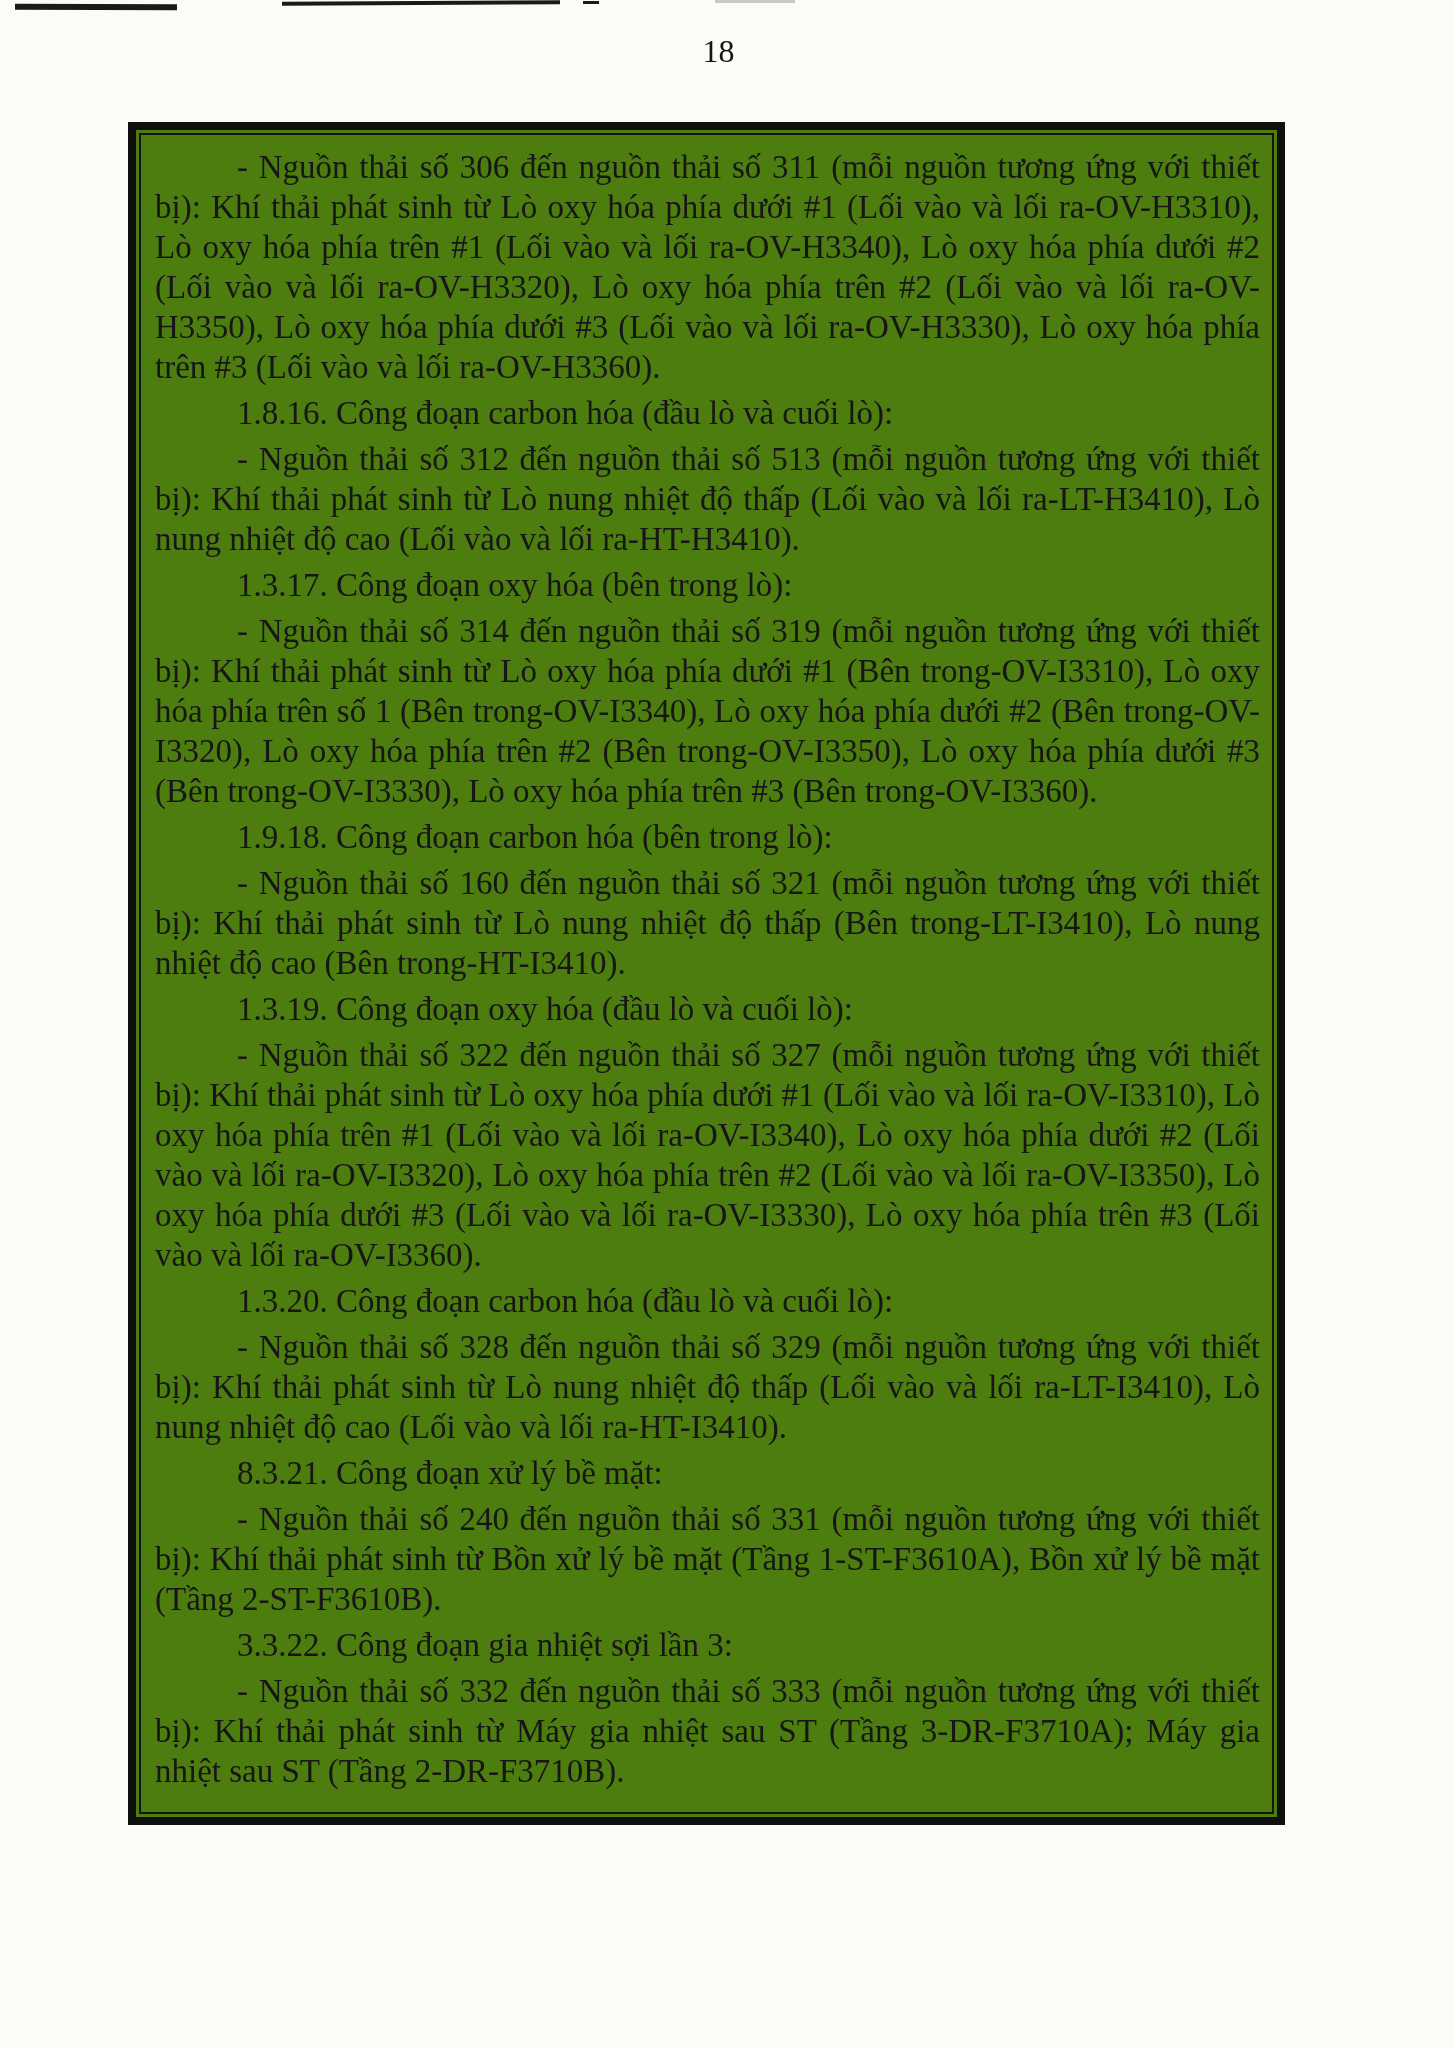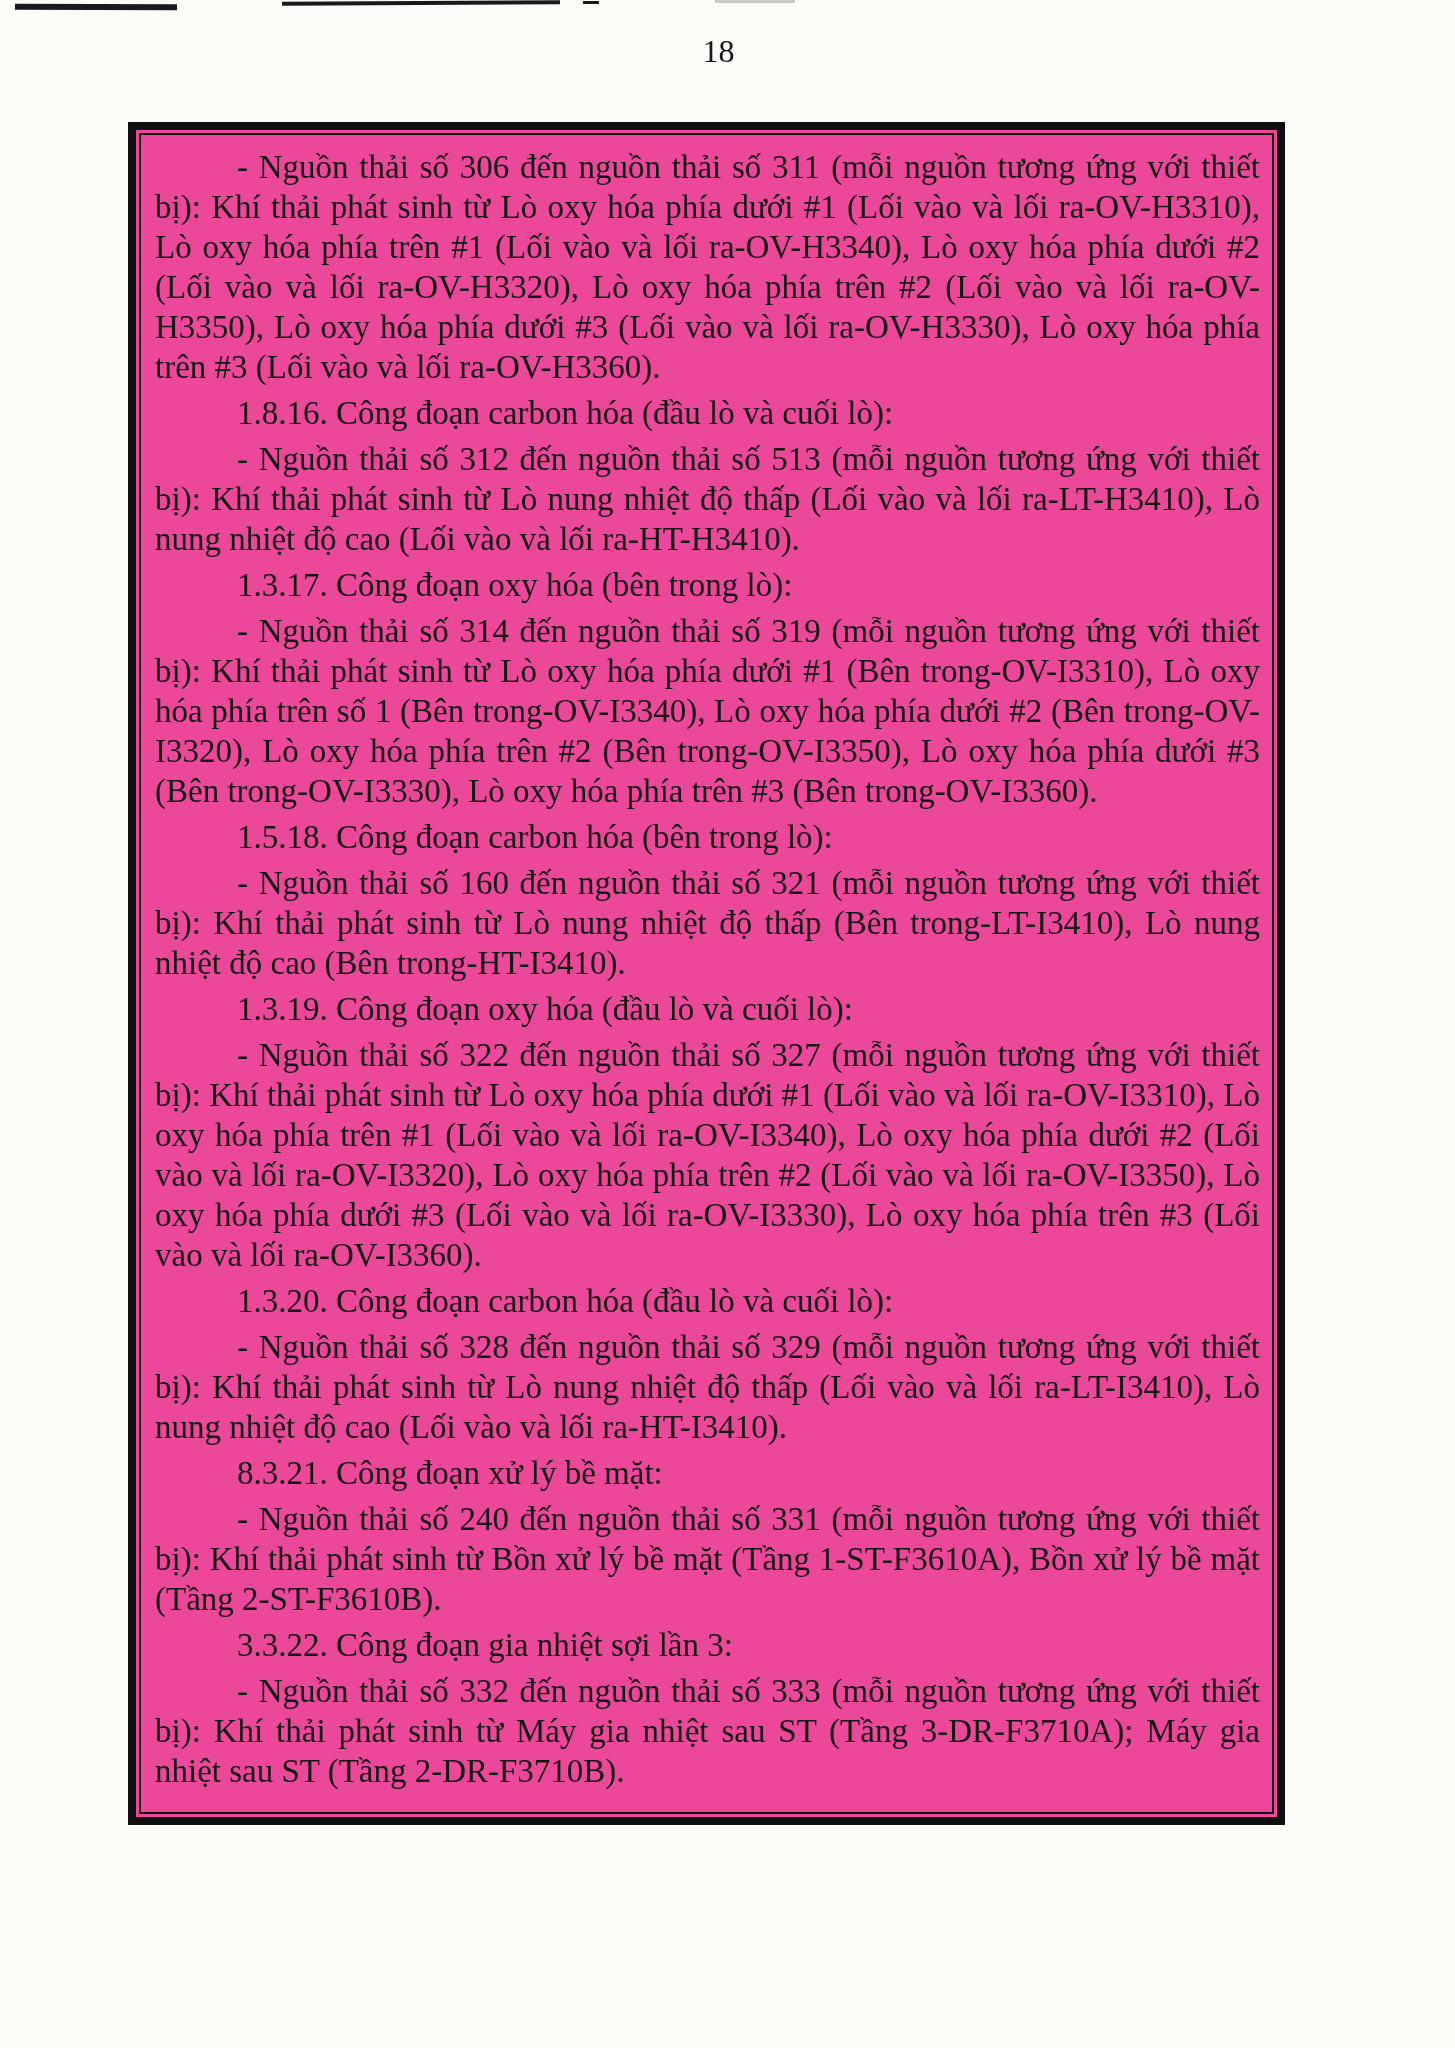--- a/index.html
+++ b/index.html
@@ -33,21 +33,21 @@
     line-height: 36px;
   }
   .content-box {
     position: absolute;
     left: 128px;
     top: 122px;
     width: 1157px;
     height: 1703px;
     box-sizing: border-box;
     border: 8px solid #0f0f0f;
-    background: #ec4899;
+    background: #4d7c0f;
   }
   .content-inner {
     box-sizing: border-box;
     margin: 3px;
     height: calc(100% - 6px);
     border: 2px solid #141414;
     padding: 12px 12px 0 14px;
     overflow: hidden;
   }
   .block {
@@ -70,21 +70,21 @@
 
 <div class="page-number">18</div>
 
 <div class="content-box">
   <div class="content-inner" id="blocks">
       <p class="block para">- Nguồn thải số 306 đến nguồn thải số 311 (mỗi nguồn tương ứng với thiết bị): Khí thải phát sinh từ Lò oxy hóa phía dưới #1 (Lối vào và lối ra-OV-H3310), Lò oxy hóa phía trên #1 (Lối vào và lối ra-OV-H3340), Lò oxy hóa phía dưới #2 (Lối vào và lối ra-OV-H3320), Lò oxy hóa phía trên #2 (Lối vào và lối ra-OV-H3350), Lò oxy hóa phía dưới #3 (Lối vào và lối ra-OV-H3330), Lò oxy hóa phía trên #3 (Lối vào và lối ra-OV-H3360).</p>
       <p class="block heading">1.8.16. Công đoạn carbon hóa (đầu lò và cuối lò):</p>
       <p class="block para">- Nguồn thải số 312 đến nguồn thải số 513 (mỗi nguồn tương ứng với thiết bị): Khí thải phát sinh từ Lò nung nhiệt độ thấp (Lối vào và lối ra-LT-H3410), Lò nung nhiệt độ cao (Lối vào và lối ra-HT-H3410).</p>
       <p class="block heading">1.3.17. Công đoạn oxy hóa (bên trong lò):</p>
       <p class="block para">- Nguồn thải số 314 đến nguồn thải số 319 (mỗi nguồn tương ứng với thiết bị): Khí thải phát sinh từ Lò oxy hóa phía dưới #1 (Bên trong-OV-I3310), Lò oxy hóa phía trên số 1 (Bên trong-OV-I3340), Lò oxy hóa phía dưới #2 (Bên trong-OV-I3320), Lò oxy hóa phía trên #2 (Bên trong-OV-I3350), Lò oxy hóa phía dưới #3 (Bên trong-OV-I3330), Lò oxy hóa phía trên #3 (Bên trong-OV-I3360).</p>
-      <p class="block heading">1.5.18. Công đoạn carbon hóa (bên trong lò):</p>
+      <p class="block heading">1.9.18. Công đoạn carbon hóa (bên trong lò):</p>
       <p class="block para">- Nguồn thải số 160 đến nguồn thải số 321 (mỗi nguồn tương ứng với thiết bị): Khí thải phát sinh từ Lò nung nhiệt độ thấp (Bên trong-LT-I3410), Lò nung nhiệt độ cao (Bên trong-HT-I3410).</p>
       <p class="block heading">1.3.19. Công đoạn oxy hóa (đầu lò và cuối lò):</p>
       <p class="block para">- Nguồn thải số 322 đến nguồn thải số 327 (mỗi nguồn tương ứng với thiết bị): Khí thải phát sinh từ Lò oxy hóa phía dưới #1 (Lối vào và lối ra-OV-I3310), Lò oxy hóa phía trên #1 (Lối vào và lối ra-OV-I3340), Lò oxy hóa phía dưới #2 (Lối vào và lối ra-OV-I3320), Lò oxy hóa phía trên #2 (Lối vào và lối ra-OV-I3350), Lò oxy hóa phía dưới #3 (Lối vào và lối ra-OV-I3330), Lò oxy hóa phía trên #3 (Lối vào và lối ra-OV-I3360).</p>
       <p class="block heading">1.3.20. Công đoạn carbon hóa (đầu lò và cuối lò):</p>
       <p class="block para">- Nguồn thải số 328 đến nguồn thải số 329 (mỗi nguồn tương ứng với thiết bị): Khí thải phát sinh từ Lò nung nhiệt độ thấp (Lối vào và lối ra-LT-I3410), Lò nung nhiệt độ cao (Lối vào và lối ra-HT-I3410).</p>
       <p class="block heading">8.3.21. Công đoạn xử lý bề mặt:</p>
       <p class="block para">- Nguồn thải số 240 đến nguồn thải số 331 (mỗi nguồn tương ứng với thiết bị): Khí thải phát sinh từ Bồn xử lý bề mặt (Tầng 1-ST-F3610A), Bồn xử lý bề mặt (Tầng 2-ST-F3610B).</p>
       <p class="block heading">3.3.22. Công đoạn gia nhiệt sợi lần 3:</p>
       <p class="block para">- Nguồn thải số 332 đến nguồn thải số 333 (mỗi nguồn tương ứng với thiết bị): Khí thải phát sinh từ Máy gia nhiệt sau ST (Tầng 3-DR-F3710A); Máy gia nhiệt sau ST (Tầng 2-DR-F3710B).</p>
     </div>

